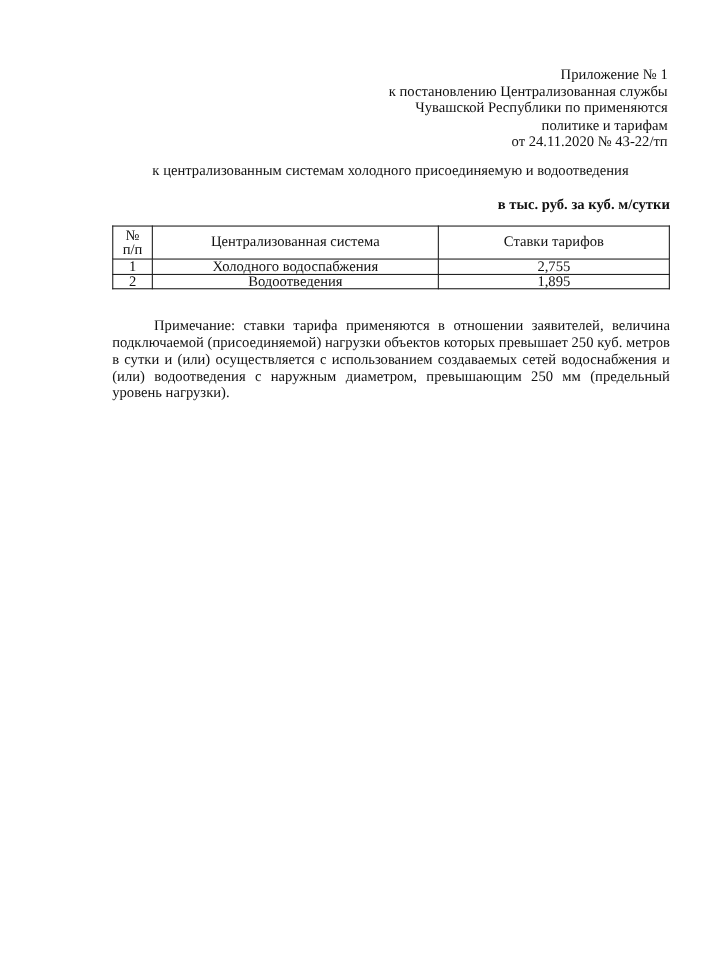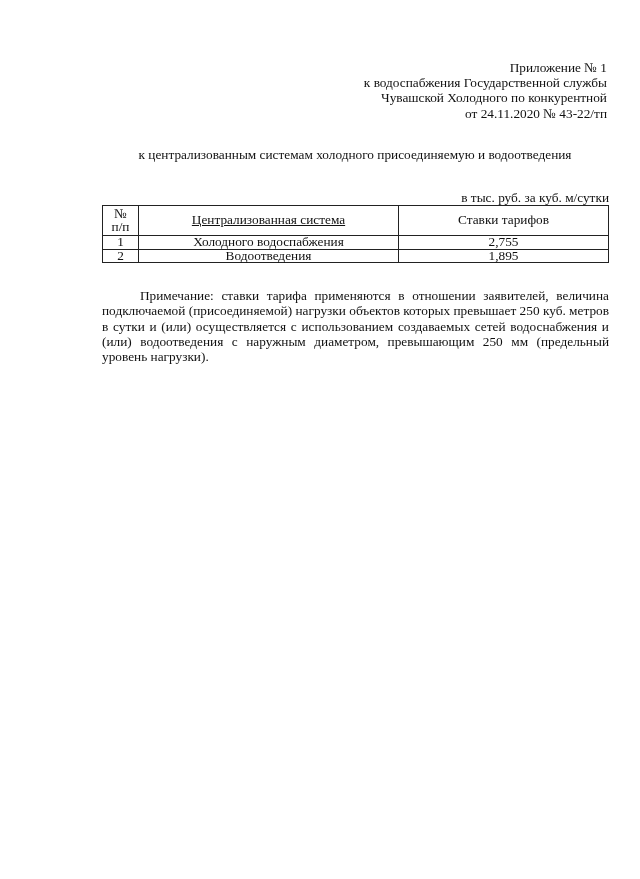--- a/index.html
+++ b/index.html
@@ -10,48 +10,49 @@
   }
   .appendix {
     position: absolute; right: 33px; top: 60px;
     text-align: right; line-height: 15.2px;
   }
   .title {
     position: absolute; left: 100px; width: 510px; top: 147px;
     text-align: center; line-height: 15.5px;
   }
   .units {
-    position: absolute; right: 31px; top: 191px;
-    text-align: center; line-height: 14px;
+    position: absolute; right: 31px; top: 179px;
+    text-align: center; line-height: 14px; font-weight: bold;
   }
   table.rates {
     position: absolute; left: 102px; top: 205px; width: 507px;
     border-collapse: collapse; line-height: 12.5px;
   }
   table.rates th, table.rates td {
     border: 1px solid #222; padding: 0; text-align: center;
     font-weight: normal;
   }
   table.rates th { height: 29px; }
   table.rates td { height: 12.5px; }
   .col-num { width: 35px; }
-  .col-sys { width: 259px; text-decoration: underline; }
+  .col-sys { width: 259px; }
   .note {
     position: absolute; left: 102px; width: 507px; top: 288px;
     text-align: justify; line-height: 15.3px; font-family: Liberation Serif, serif;
   }
   .note p { margin: 0; text-indent: 38px; }
 </style>
 </head>
 <body>
 
 <div class="appendix">
   <div>Приложение № 1</div>
-  <div>к водоспабжения Государственной службы</div>
-  <div>Чувашской Холодного по конкурентной</div>
+  <div>к постановлению Централизованная службы</div>
+  <div>Чувашской Республики по применяются</div>
+  <div>политике и тарифам</div>
   <div>от 24.11.2020 № 43-22/тп</div>
 </div>
 
 <div class="title">
   <div>к централизованным системам холодного присоединяемую и водоотведения</div>
 </div>
 
 <div class="units">в тыс. руб. за куб. м/сутки</div>
 
 <table class="rates">

